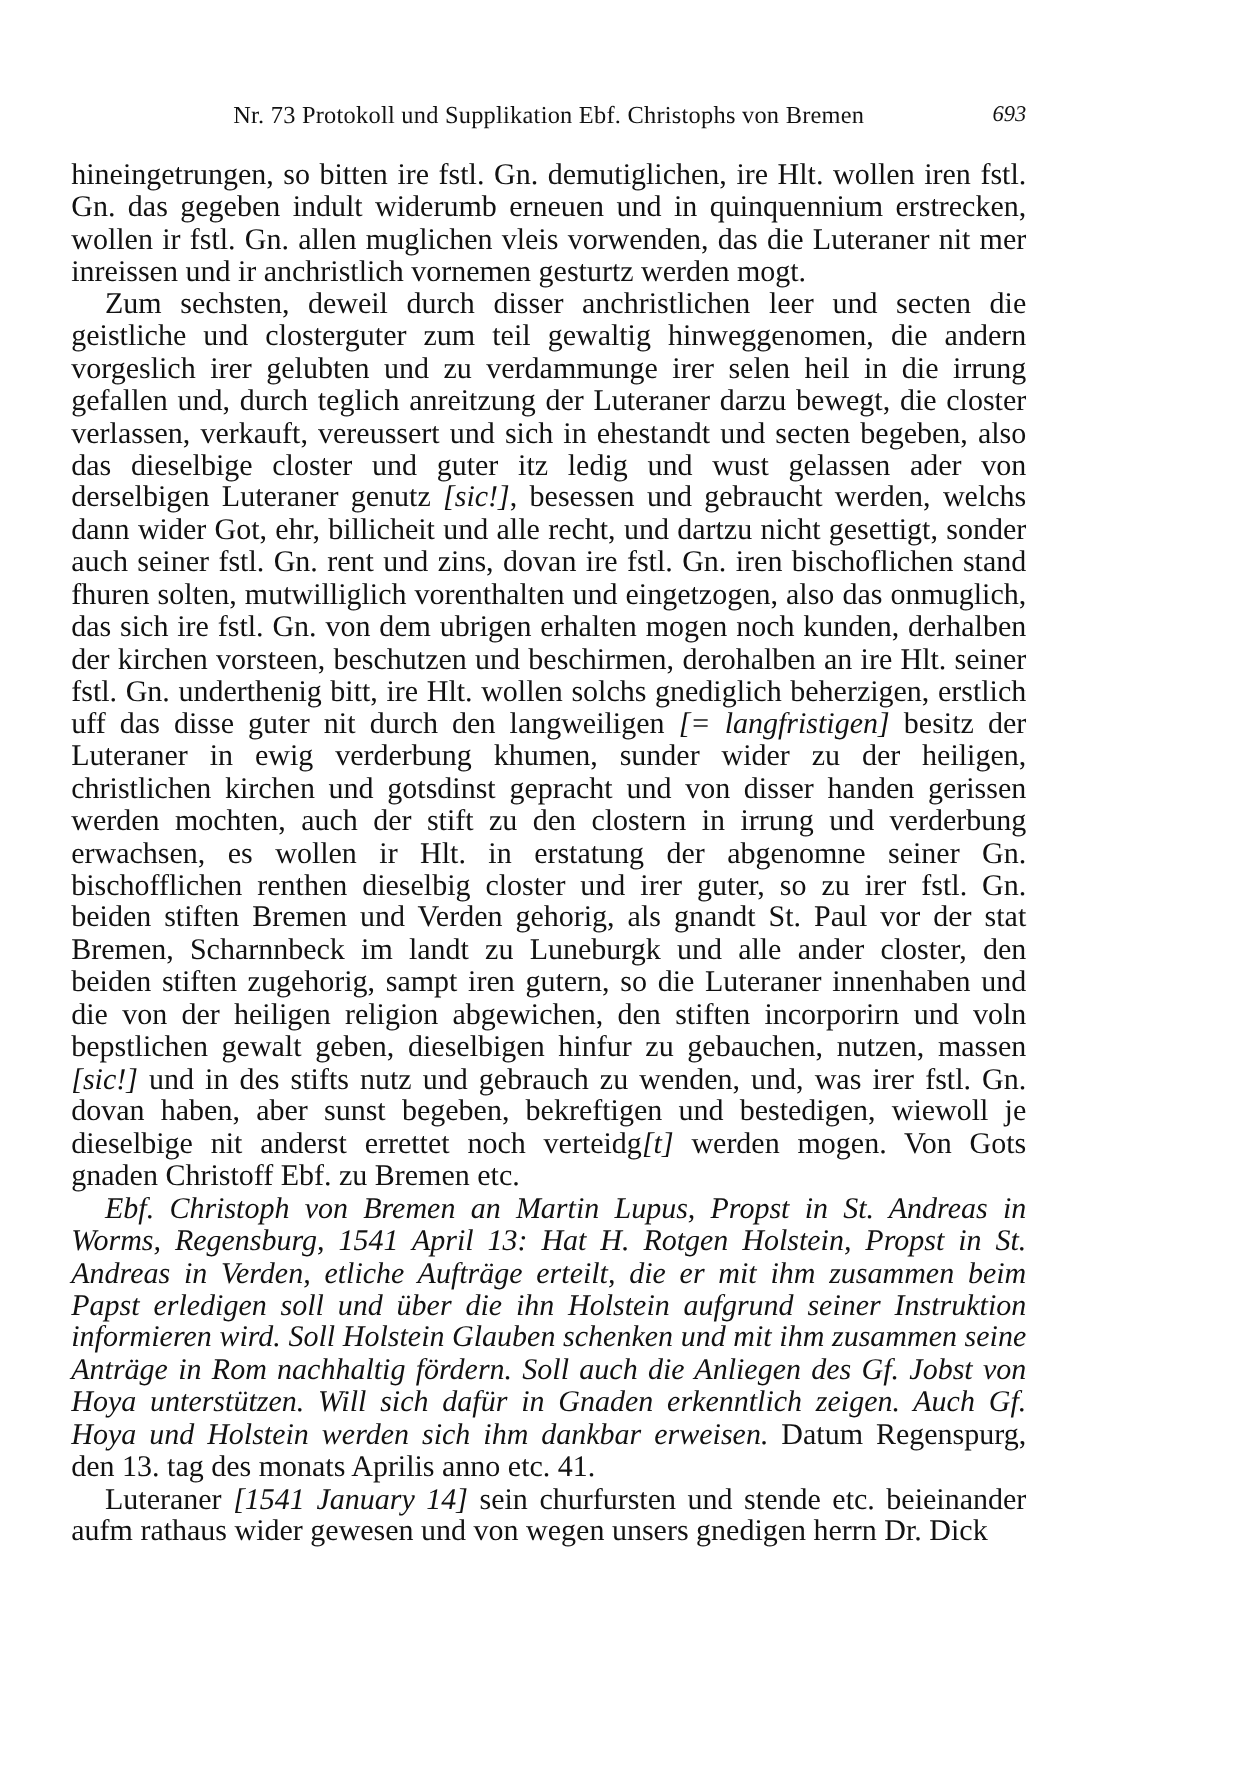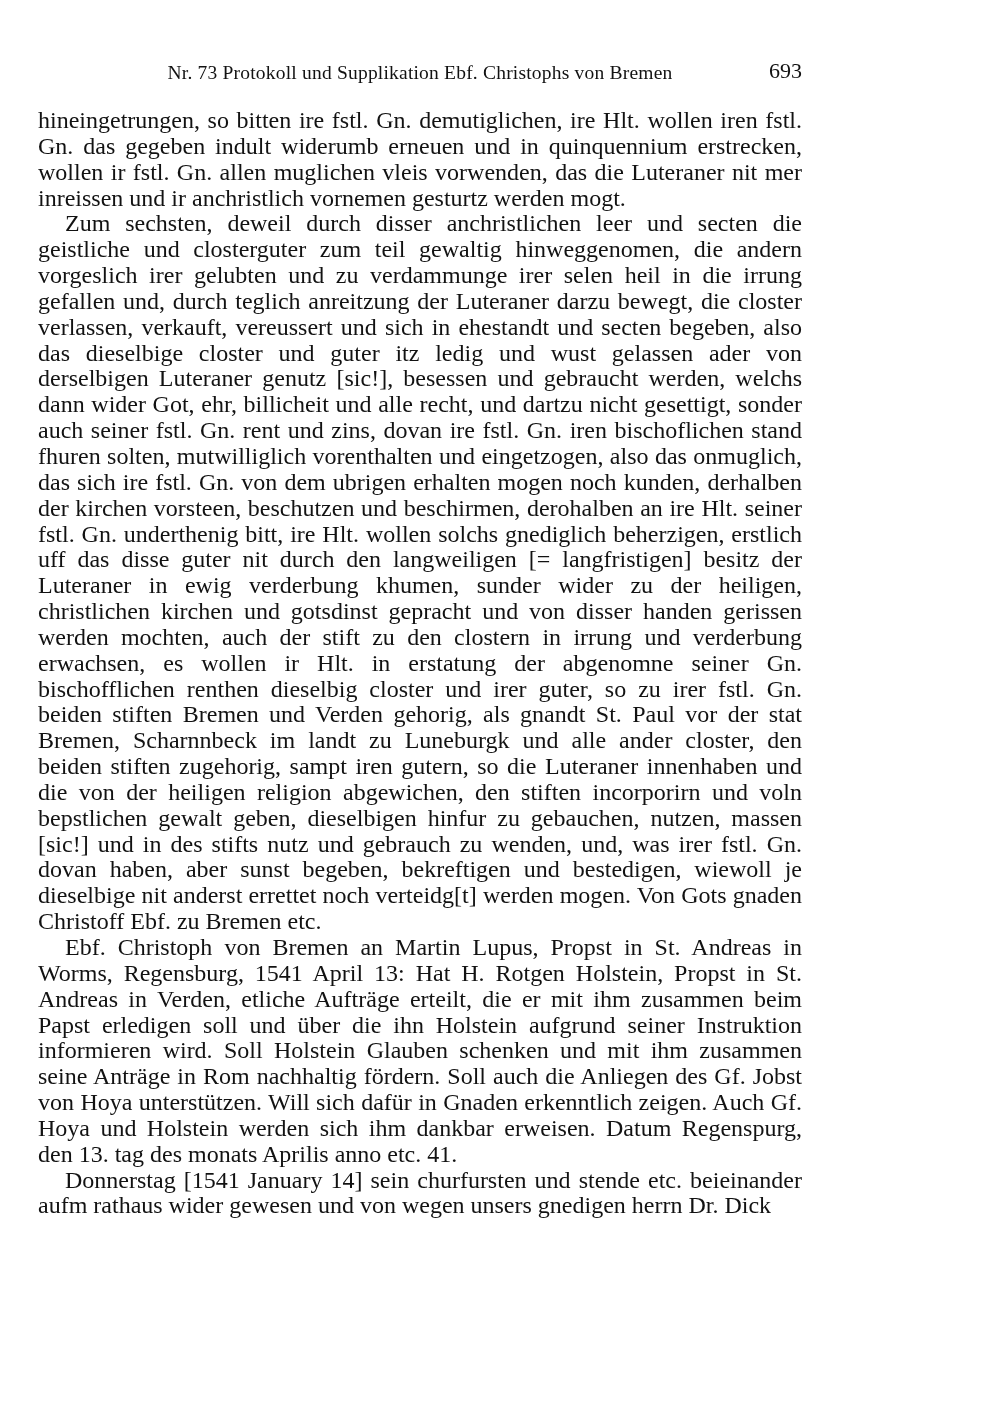--- a/index.html
+++ b/index.html
@@ -10,66 +10,68 @@
   body {
     width: 1004px;
     height: 1418px;
     overflow: hidden;
     font-family: "Liberation Serif", "DejaVu Serif", serif;
     color: #121212;
   }
   .page {
     position: relative;
     width: 764px;
-    margin-left: 38px;
-    padding-top: 60px;
+    margin-left: 57px;
+    padding-top: 80px;
     box-sizing: content-box;
   }
   .page-header {
     position: relative;
     height: 26px;
     margin-bottom: 22px;
   }
   .running-title {
     display: block;
     text-align: center;
     font-size: 19.5px;
     line-height: 26px;
     letter-spacing: 0.2px;
     white-space: nowrap;
   }
   .page-number {
     position: absolute;
     right: 0;
     top: -2px;
-    font-size: 22px;
+    font-size: 18px;
     line-height: 26px;
+    font-style: italic;
   }
   .text-block {
     font-size: 24px;
     line-height: 25.85px;
     text-align: justify;
     hyphens: none;
   }
   .para {
     margin: 0;
   }
   .para.indent {
     text-indent: 27px;
   }
   .italic {
+    font-style: italic;
   }
 </style>
 </head>
 <body>
 
 <div class="page">
   <div class="page-header">
     <span class="running-title">Nr. 73 Protokoll und Supplikation Ebf. Christophs von Bremen</span>
     <span class="page-number">693</span>
   </div>
   <div class="text-block">
       <p class="para"><span>hineingetrungen, so bitten ire fstl. Gn. demutiglichen, ire Hlt. wollen iren fstl. Gn. das gegeben indult widerumb erneuen und in quinquennium erstrecken, wollen ir fstl. Gn. allen muglichen vleis vorwenden, das die Luteraner nit mer inreissen und ir anchristlich vornemen gesturtz werden mogt.</span></p>
       <p class="para indent"><span>Zum sechsten, deweil durch disser anchristlichen leer und secten die geistliche und closterguter zum teil gewaltig hinweggenomen, die andern vorgeslich irer gelubten und zu verdammunge irer selen heil in die irrung gefallen und, durch teglich anreitzung der Luteraner darzu bewegt, die closter verlassen, verkauft, vereussert und sich in ehestandt und secten begeben, also das dieselbige closter und guter itz ledig und wust gelassen ader von derselbigen Luteraner genutz </span><span class="italic">[sic!]</span><span>, besessen und gebraucht werden, welchs dann wider Got, ehr, billicheit und alle recht, und dartzu nicht gesettigt, sonder auch seiner fstl. Gn. rent und zins, dovan ire fstl. Gn. iren bischoflichen stand fhuren solten, mutwilliglich vorenthalten und eingetzogen, also das onmuglich, das sich ire fstl. Gn. von dem ubrigen erhalten mogen noch kunden, derhalben der kirchen vorsteen, beschutzen und beschirmen, derohalben an ire Hlt. seiner fstl. Gn. underthenig bitt, ire Hlt. wollen solchs gnediglich beherzigen, erstlich uff das disse guter nit durch den langweiligen </span><span class="italic">[= langfristigen]</span><span> besitz der Luteraner in ewig verderbung khumen, sunder wider zu der heiligen, christlichen kirchen und gotsdinst gepracht und von disser handen gerissen werden mochten, auch der stift zu den clostern in irrung und verderbung erwachsen, es wollen ir Hlt. in erstatung der abgenomne seiner Gn. bischofflichen renthen dieselbig closter und irer guter, so zu irer fstl. Gn. beiden stiften Bremen und Verden gehorig, als gnandt St. Paul vor der stat Bremen, Scharnnbeck im landt zu Luneburgk und alle ander closter, den beiden stiften zugehorig, sampt iren gutern, so die Luteraner innenhaben und die von der heiligen religion abgewichen, den stiften incorporirn und voln bepstlichen gewalt geben, dieselbigen hinfur zu gebauchen, nutzen, massen </span><span class="italic">[sic!]</span><span> und in des stifts nutz und gebrauch zu wenden, und, was irer fstl. Gn. dovan haben, aber sunst begeben, bekreftigen und bestedigen, wiewoll je dieselbige nit anderst errettet noch verteidg</span><span class="italic">[t]</span><span> werden mogen. Von Gots gnaden Christoff Ebf. zu Bremen etc.</span></p>
       <p class="para indent"><span class="italic">Ebf. Christoph von Bremen an Martin Lupus, Propst in St. Andreas in Worms, Regensburg, 1541 April 13: Hat H. Rotgen Holstein, Propst in St. Andreas in Verden, etliche Aufträge erteilt, die er mit ihm zusammen beim Papst erledigen soll und über die ihn Holstein aufgrund seiner Instruktion informieren wird. Soll Holstein Glauben schenken und mit ihm zusammen seine Anträge in Rom nachhaltig fördern. Soll auch die Anliegen des Gf. Jobst von Hoya unterstützen. Will sich dafür in Gnaden erkenntlich zeigen. Auch Gf. Hoya und Holstein werden sich ihm dankbar erweisen.</span><span> Datum Regenspurg, den 13. tag des monats Aprilis anno etc. 41.</span></p>
-      <p class="para indent"><span>Donnerstag </span><span class="italic">[1541 January 14]</span><span> sein churfursten und stende etc. beieinander aufm rathaus wider gewesen und von wegen unsers gnedigen herrn Dr. Dick</span></p>
+      <p class="para indent"><span>Luteraner </span><span class="italic">[1541 January 14]</span><span> sein churfursten und stende etc. beieinander aufm rathaus wider gewesen und von wegen unsers gnedigen herrn Dr. Dick</span></p>
     </div>
 </div>
 
 </body></html>

